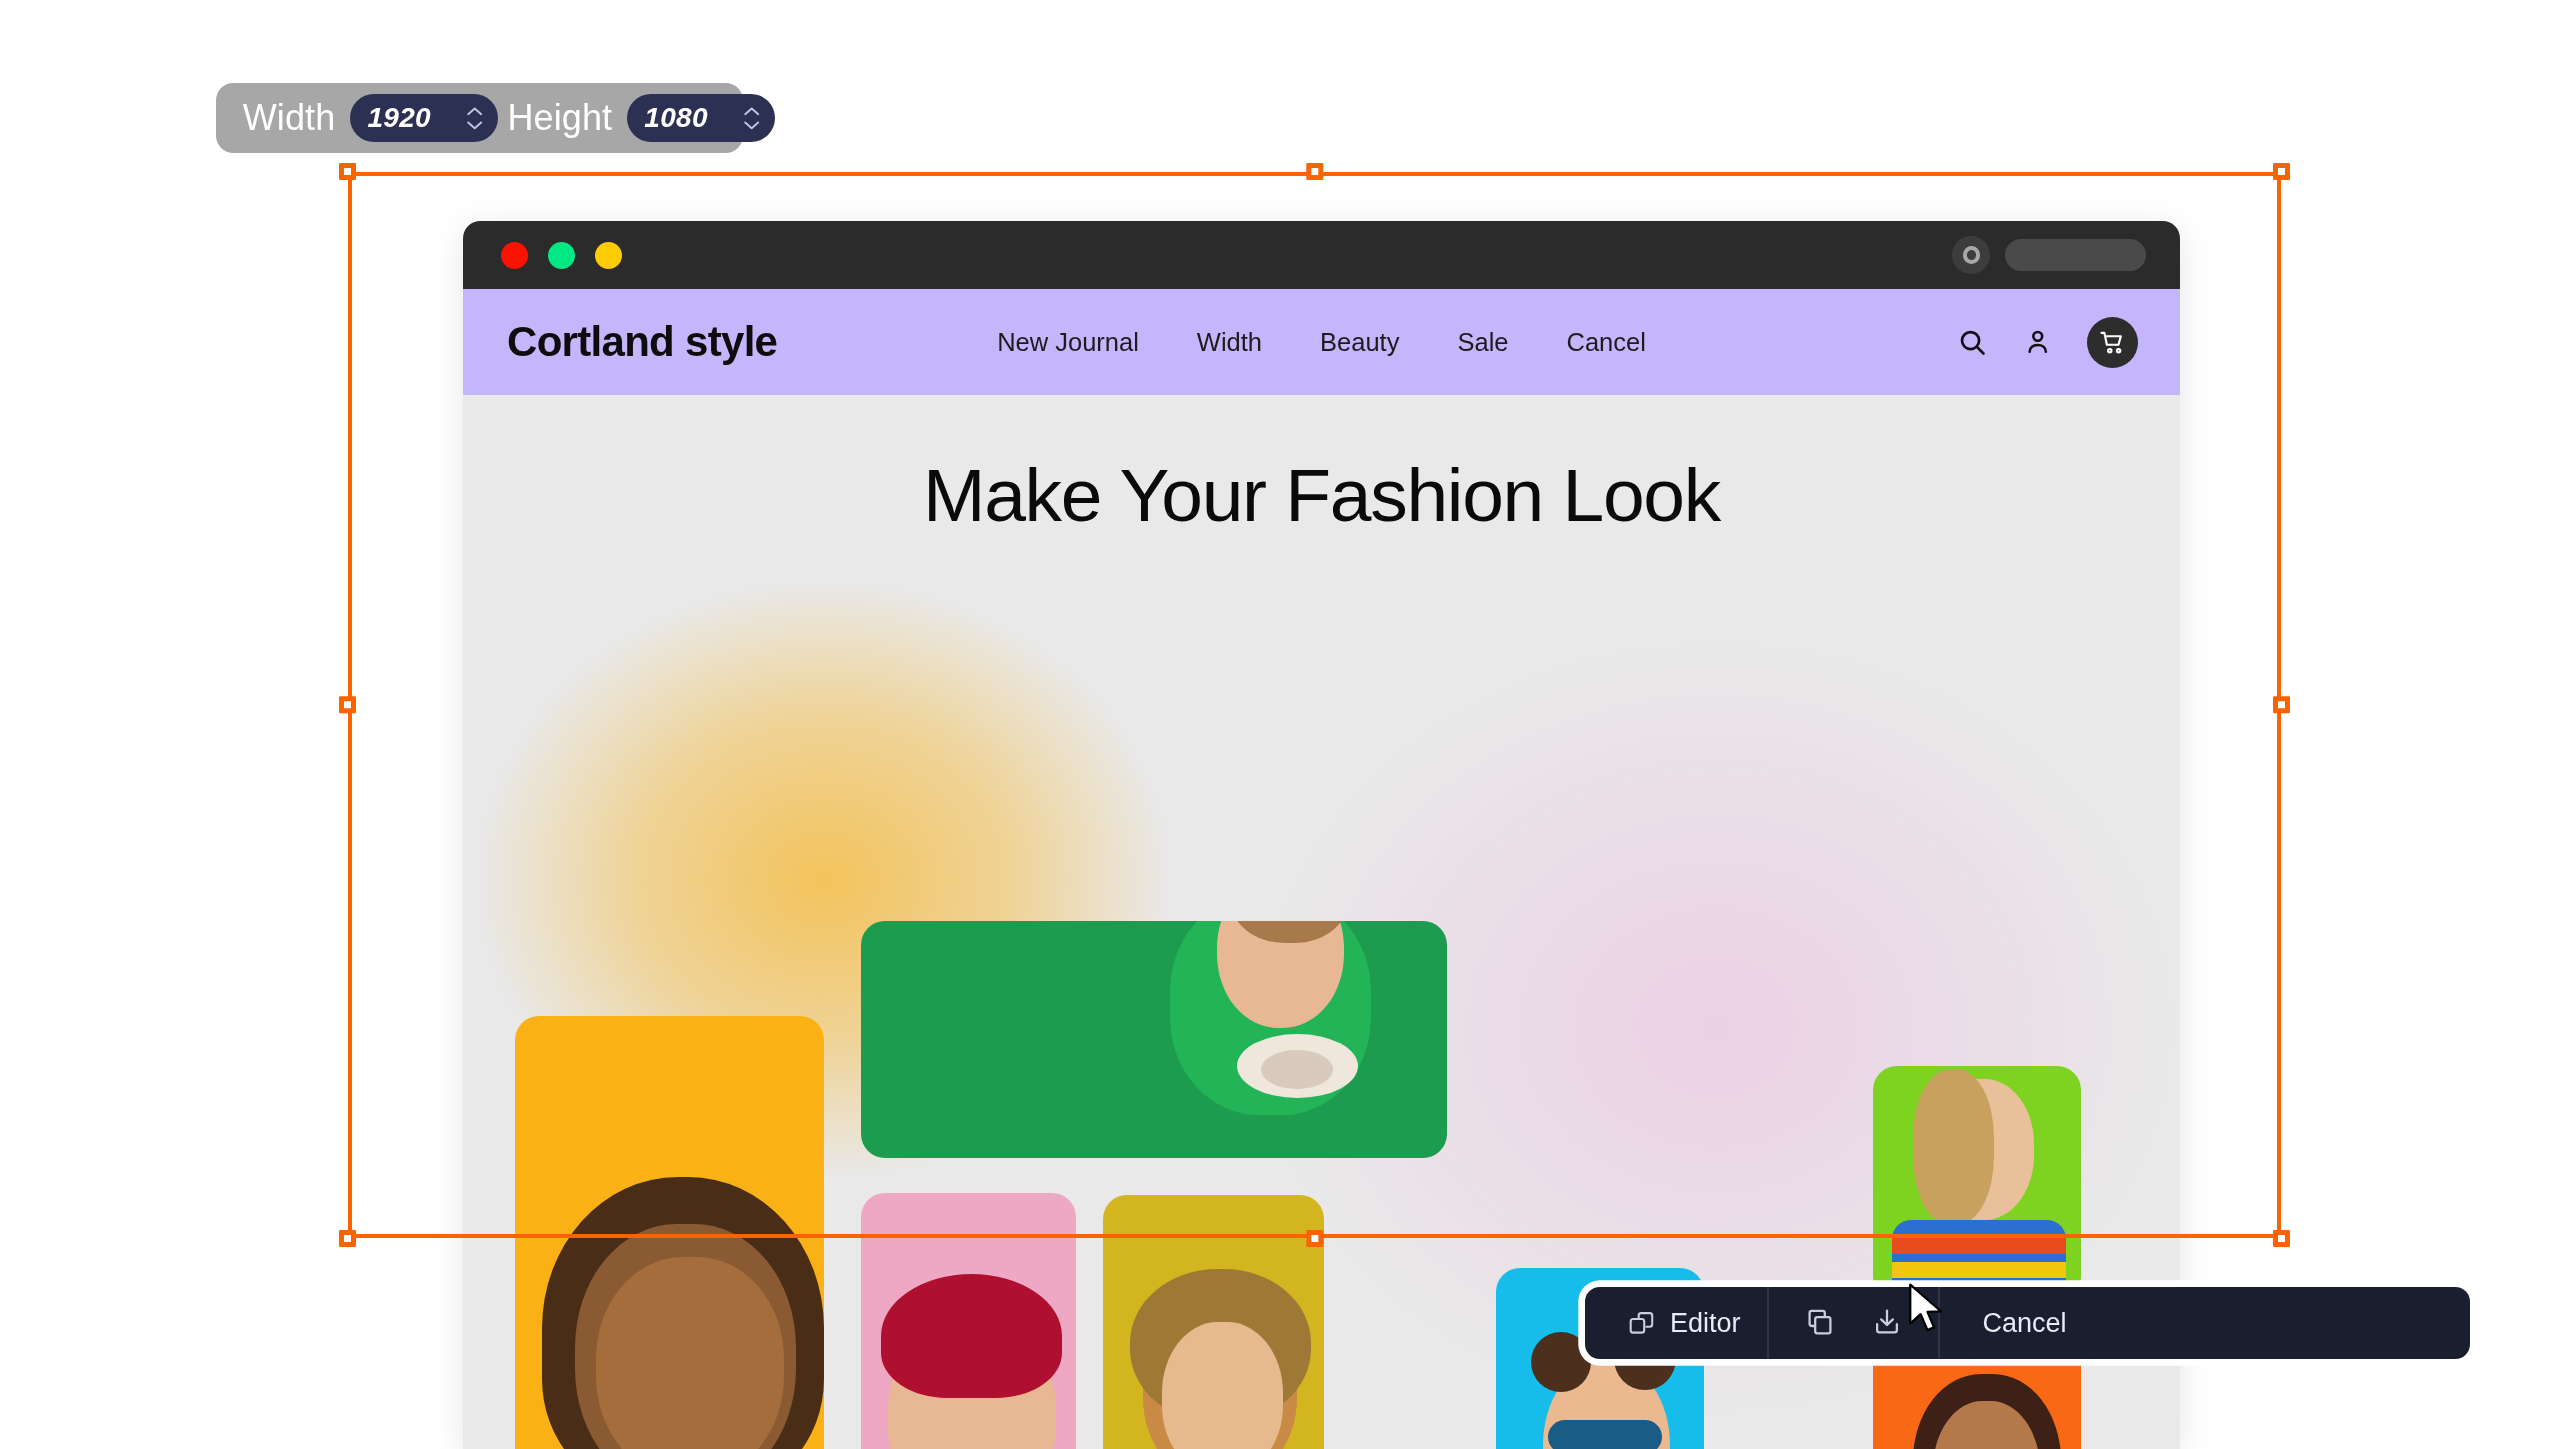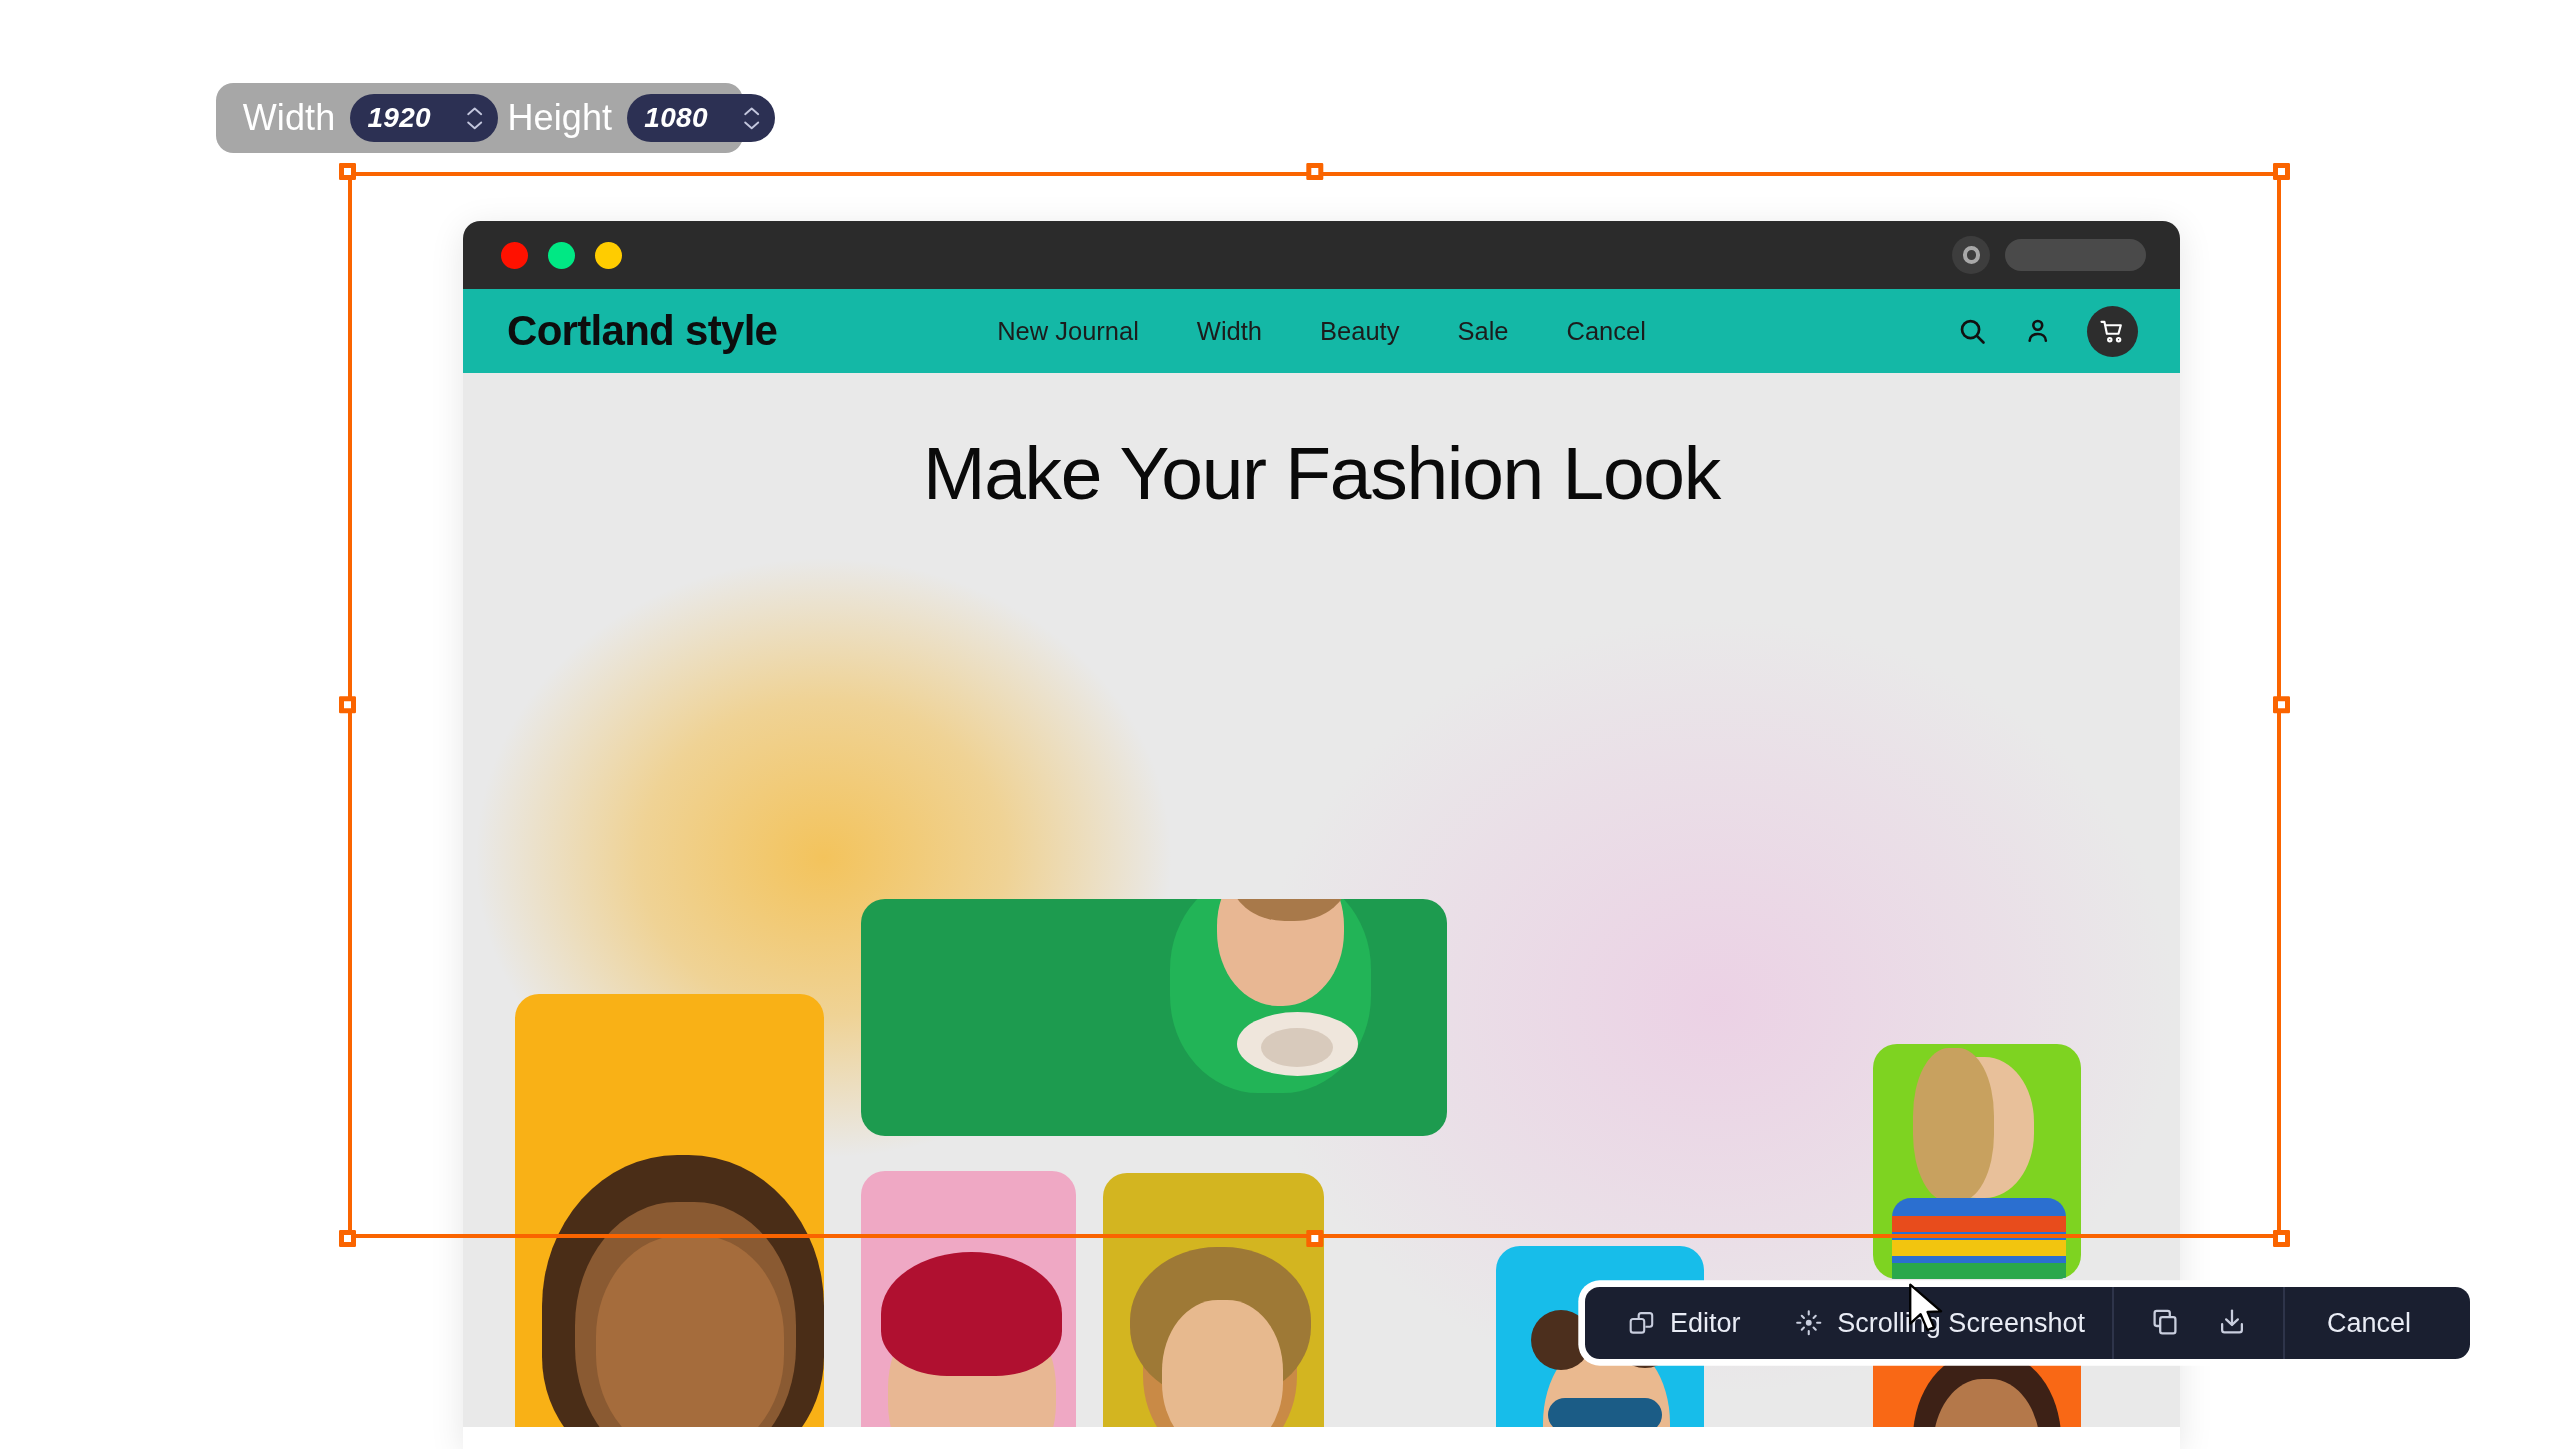--- a/index.html
+++ b/index.html
@@ -75,21 +75,21 @@
   .tb-right{ position:absolute; right:34px; display:flex; align-items:center; gap:14.8px; }
   .tb-circle{
     width:38px; height:38px; border-radius:50%;
     background:#3d3d3d; display:flex; align-items:center; justify-content:center;
   }
   .tb-ring{ width:17.4px; height:17.4px; border-radius:50%; border:4.7px solid #a8a8a8; }
   .tb-url{ width:141px; height:32px; border-radius:16px; background:#4a4a4a; }
 
   
   #site-nav{
-    height:84px; background:#14b8a6;
+    height:106px; background:#c4b5fd;
     display:flex; align-items:center; padding:0 44px;
     position:relative;
   }
   #logo{ font-size:42px; font-weight:700; color:#0d0d0d; letter-spacing:-0.7px; }
   #nav-links{
     position:absolute; left:50%; transform:translateX(-50%);
     display:flex; gap:0; align-items:center;
   }
   .nav-link{
     font-size:25.5px; color:#1c1c1c; padding:0 29px; white-space:nowrap;
@@ -313,28 +313,20 @@
 
   <div id="capture-toolbar">
     <div class="tb-item">
       <svg width="29.5" height="29.5" viewBox="0 0 24 24" fill="none" stroke="#c9cede" stroke-width="1.7" stroke-linejoin="round">
         <rect x="3" y="9" width="11" height="11" rx="2"></rect>
         <path d="M9.5 9V6.2a2 2 0 0 1 2-2h7a2 2 0 0 1 2 2v7a2 2 0 0 1-2 2H15"></path>
       </svg>
       <span>Editor</span>
     </div>
 
-    <div class="tb-item">
-      <svg width="29.5" height="29.5" viewBox="0 0 24 24" fill="none" stroke="#c9cede" stroke-width="1.7" stroke-linecap="round">
-        <circle cx="12" cy="12" r="2.4" fill="#c9cede" stroke="none"></circle>
-        <path d="M12 2.6v2.6M12 18.8v2.6M2.6 12h2.6M18.8 12h2.6"></path>
-        <path d="M6.3 6.3l1.8 1.8M15.9 15.9l1.8 1.8M17.7 6.3l-1.8 1.8M8.1 15.9l-1.8 1.8"></path>
-      </svg>
-      <span>Scrolling Screenshot</span>
-    </div>
 
     <div class="tb-sep"></div>
 
     <div class="tb-icons">
       <span>
         <svg width="32" height="32" viewBox="0 0 24 24" fill="none" stroke="#c9cede" stroke-width="1.7" stroke-linejoin="round">
           <rect x="8.4" y="8.4" width="11.4" height="12.2" rx="1.6"></rect>
           <path d="M15.6 8.4V5.2a1.6 1.6 0 0 0-1.6-1.6H5.8A1.6 1.6 0 0 0 4.2 5.2v8.2a1.6 1.6 0 0 0 1.6 1.6h2.6"></path>
         </svg>
       </span>

